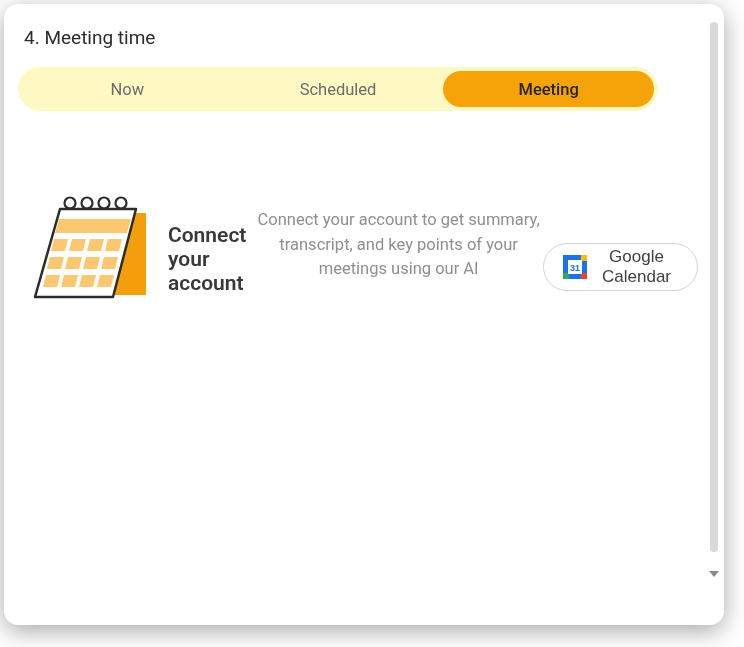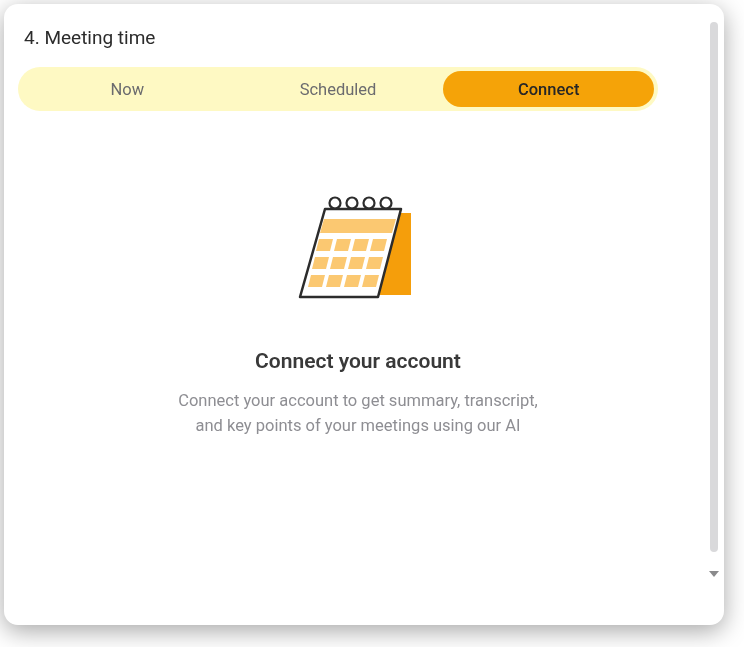--- a/index.html
+++ b/index.html
@@ -53,21 +53,21 @@
       cursor: pointer;
       user-select: none;
     }
     .tab.active {
       background: #f5a308;
       color: #262626;
       font-weight: 500;
     }
     .content {
       display: flex;
-      flex-direction: column;
+      flex-direction: row;
       align-items: center;
       padding-top: 74px;
     }
     .calendar-illustration {
       margin-bottom: 30px;
     }
     .connect-title {
       font-size: 21px;
       font-weight: 600;
       color: #393939;
@@ -122,21 +122,21 @@
 </head>
 <body>
 
 <div class="card">
 
   <div class="section-title">4. Meeting time</div>
 
   <div class="tabs">
     <div class="tab">Now</div>
     <div class="tab">Scheduled</div>
-    <div class="tab active">Connect</div>
+    <div class="tab active">Meeting</div>
   </div>
 
   <div class="content">
 
     <div class="calendar-illustration">
       <svg width="150" height="130" viewBox="0 0 150 130">
 
         <path d="M 56 28 L 128 28 L 128 110 L 68 110 Z" fill="#f59e0b"></path>
 
         <circle cx="52" cy="18" r="5.5" fill="none" stroke="#2c2c2c" stroke-width="2.2"></circle>
@@ -162,19 +162,36 @@
         <path d="M 46 90 L 60 90 L 57 102 L 43 102 Z" fill="#fbc871"></path>
         <path d="M 64 90 L 78 90 L 75 102 L 61 102 Z" fill="#fbc871"></path>
         <path d="M 82 90 L 96 90 L 93 102 L 79 102 Z" fill="#fbc871"></path>
       </svg>
     </div>
 
     <div class="connect-title">Connect your account</div>
 
     <div class="connect-desc">Connect your account to get summary, transcript, and key points of your meetings using our AI</div>
 
+    <button class="google-btn">
+      <span class="gcal-icon">
+        <svg width="26" height="26" viewBox="0 0 26 26">
+          <rect x="1" y="1" width="24" height="24" rx="2" fill="#ffffff"></rect>
+          <rect x="1" y="1" width="24" height="6" fill="#1a73e8"></rect>
+          <rect x="1" y="1" width="6" height="24" fill="#1a73e8"></rect>
+          <rect x="19" y="1" width="6" height="24" fill="#1a73e8"></rect>
+          <rect x="1" y="19" width="24" height="6" fill="#1a73e8"></rect>
+          <rect x="19" y="19" width="6" height="6" fill="#ea4335"></rect>
+          <rect x="1" y="19" width="6" height="6" fill="#34a853"></rect>
+          <rect x="19" y="1" width="6" height="6" fill="#fbbc04"></rect>
+          <rect x="6" y="6" width="14" height="14" fill="#ffffff"></rect>
+          <text x="13" y="17" text-anchor="middle" font-size="9" font-weight="600" fill="#1a73e8" font-family="Arial">31</text>
+        </svg>
+      </span>
+      <span>Google Calendar</span>
+    </button>
 
   </div>
 
   <div class="scrollbar-thumb"></div>
   <div class="scrollbar-arrow"></div>
 
 </div>
 
 </body></html>

